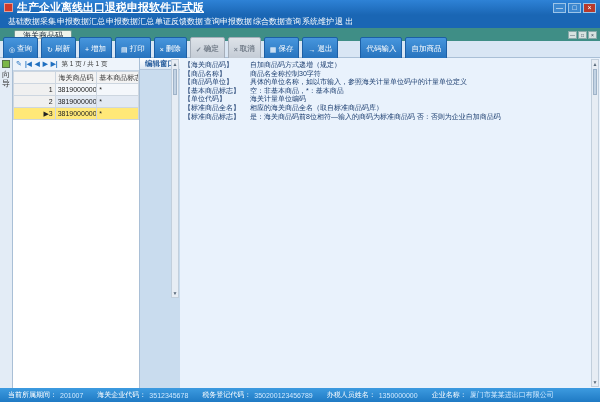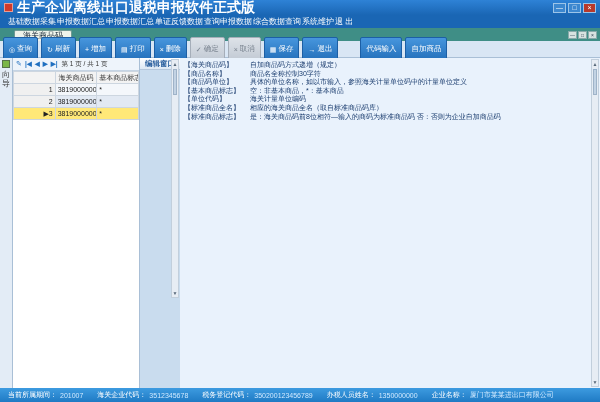--- a/index.html
+++ b/index.html
@@ -5,21 +5,21 @@
   * { box-sizing: border-box; margin: 0; padding: 0; }
   html,body { width:600px; height:402px; overflow:hidden;
     font-family:"Liberation Sans", sans-serif; }
   .window { position:relative; width:600px; height:402px; background:#c9dcee; overflow:hidden; }
 
   
   .titlebar { height:15px; background:linear-gradient(#2e82d6,#1a66b4);
     display:flex; align-items:center; padding:0 4px; }
   .app-icon { width:9px; height:9px; background:#cf3a2b; border:1px solid rgba(255,255,255,.5);
     margin-right:4px; flex:none; }
-  .title { flex:1; color:#fff; font-size:14px; font-weight:bold; white-space:nowrap; overflow:hidden; }
+  .title { flex:1; color:#fff; font-size:11px; font-weight:bold; white-space:nowrap; overflow:hidden;text-decoration:underline; }
   .winbtn { width:13px; height:10px; margin-left:2px; background:#3c87cf;
     border:1px solid #9cc4e8; color:#fff; font-size:7px; line-height:8px; text-align:center; flex:none; }
   .winbtn.close { background:#b8392b; }
 
   
   .menubar { height:13px; background:#1a66b4; display:flex; align-items:center;
     padding:0 8px; gap:1px; }
   .menu-item { color:#fff; font-size:8px; white-space:nowrap; }
 
   
@@ -29,21 +29,21 @@
   .mdi-controls { margin-left:auto; display:flex; gap:1px; align-self:center; }
   .mdibtn { width:9px; height:8px; background:#d7e2e0; border:1px solid #8aa;
     color:#345; font-size:5px; line-height:6px; text-align:center; }
 
   
   .toolbar { height:17px; background:#d9e6f4; border-bottom:1px solid #a9bfd6;
     display:flex; align-items:center; padding:0 3px; gap:3px; }
   .tbtn { height:24px; display:flex; align-items:center; gap:2px; padding:0 5px;
     font-size:7.5px; color:#fff; background:linear-gradient(#4796dd,#2470bb);
     border:1px solid #1c5fa5; border-radius:2px; white-space:nowrap; }
-  .tbtn.disabled { background:linear-gradient(#dde2e8,#c2cad4); color:#78828e; border-color:#a5aeb9; }
+  .tbtn.disabled { background:linear-gradient(#dde2e8,#c2cad4); color:#78828e; border-color:#a5aeb9;font-weight:bold; }
   .tbtn .ticon { font-size:7px; line-height:7px; }
   .tb-spacer { width:16px; flex:none; }
 
   
   .main { position:absolute; top:58px; left:0; right:0; bottom:14px; display:flex; }
 
   .navstrip { width:13px; background:#e3ecf6; border-right:1px solid #a9bfd6;
     display:flex; flex-direction:column; align-items:center; padding-top:2px; gap:2px; flex:none; }
   .nav-ico { width:8px; height:8px; background:#7ab648; border:1px solid #55724a; flex:none; }
   .nav-label span { display:block; font-size:8px; color:#333; line-height:9px; text-align:center; }

